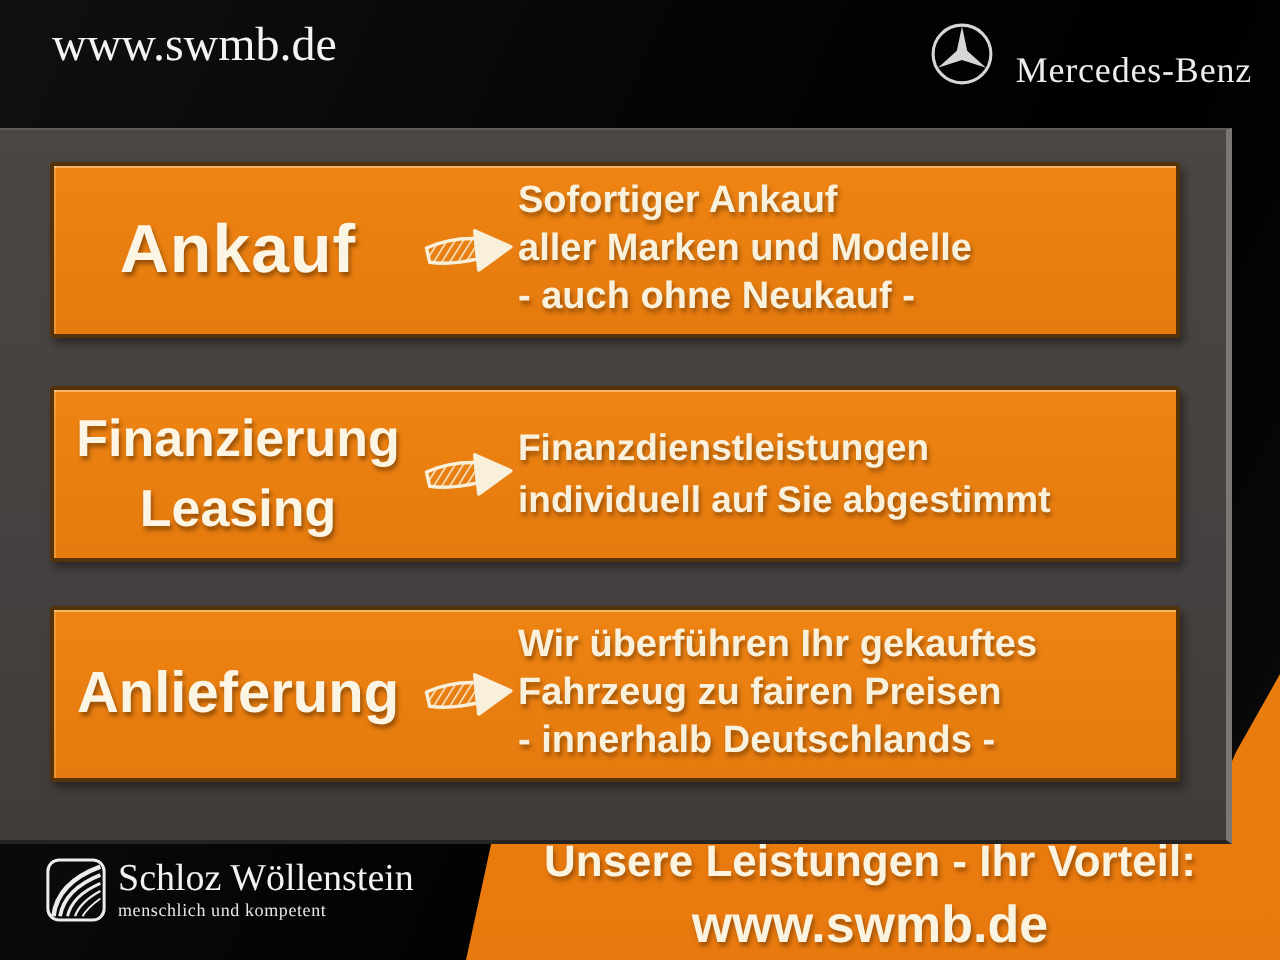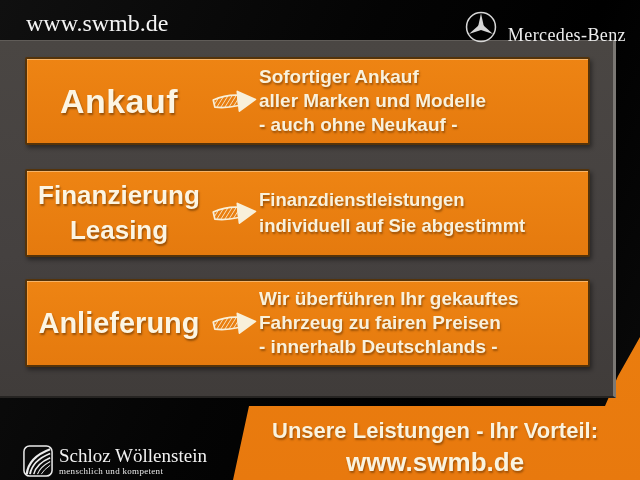--- a/index.html
+++ b/index.html
@@ -10,21 +10,21 @@
     font-family:"Liberation Sans",sans-serif;
   }
   
   .orange-wedge{
     position:absolute;inset:0;z-index:1;
     background:linear-gradient(180deg,#f0860f 0%,#e8790e 100%);
     clip-path:polygon(233px 480px,249px 406px,605px 406px,618px 376px,640px 337px,640px 480px);
   }
   
   .panel{
-    position:absolute;left:0;top:40px;width:616px;height:358px;z-index:2;
+    position:absolute;left:0;top:64px;width:616px;height:358px;z-index:2;
     background:linear-gradient(180deg,#4a4643 0%,#454140 60%,#403c3a 100%);
     border-top:1px solid #605c58;
     border-right:3px solid #7b7874;
     border-bottom:2px solid #262422;
   }
   
   .service-box{
     position:absolute;left:25px;width:565px;height:88px;
     display:flex;align-items:center;
     background:linear-gradient(180deg,#ee8413 0%,#e57a0e 100%);
@@ -56,21 +56,21 @@
   .site-url{
     position:absolute;left:26px;top:10px;
     font-family:"Liberation Serif",serif;font-size:24px;color:#f4f4f4;
   }
   .brand{position:absolute;right:14px;top:5px;display:flex;align-items:center;}
   .star{width:34px;height:34px;margin-right:10px;margin-top:2px;}
   .brand-name{
     font-family:"Liberation Serif",serif;font-size:18px;color:#ededed;letter-spacing:.4px;margin-top:20px;
   }
   
-  .dealer{position:absolute;left:23px;top:429px;z-index:3;display:flex;align-items:flex-start;margin-top:16px;}
+  .dealer{position:absolute;left:23px;top:429px;z-index:3;display:flex;align-items:flex-start;}
   .dealer-icon{width:30px;height:32px;margin-right:6px;}
   .dealer-name{
     font-family:"Liberation Serif",serif;font-size:19px;color:#f2f2f2;line-height:21px;
   }
   .dealer-tagline{
     font-family:"Liberation Serif",serif;font-size:9px;color:#e8e8e8;line-height:11px;letter-spacing:.3px;
   }
   .claim{
     position:absolute;left:250px;top:415px;width:370px;z-index:3;text-align:center;
     color:#faf3df;font-weight:bold;text-shadow:1px 2px 2px rgba(100,50,0,.55);

